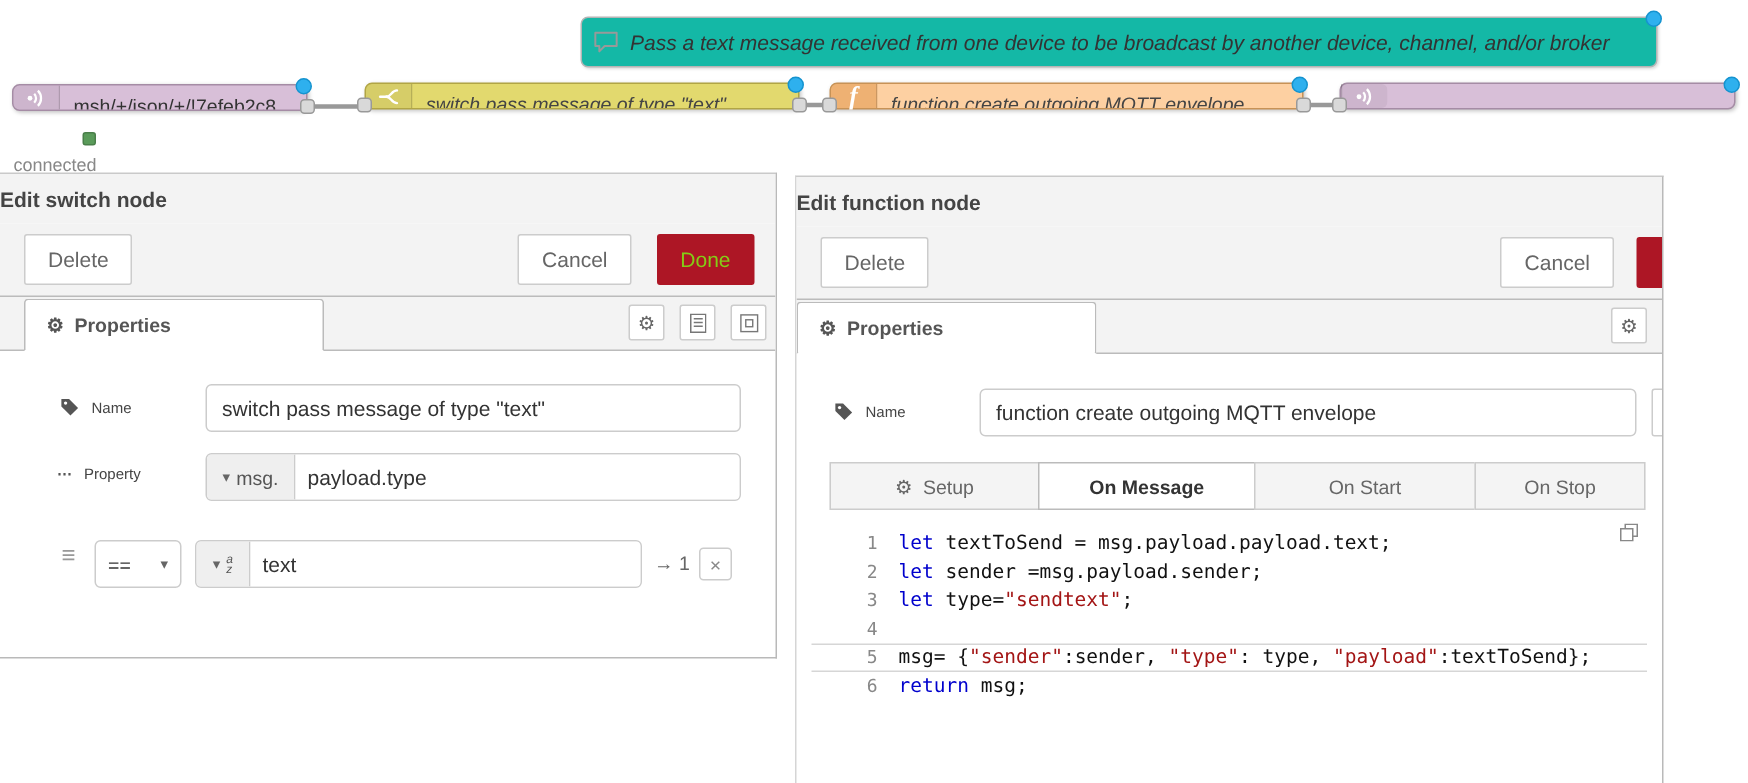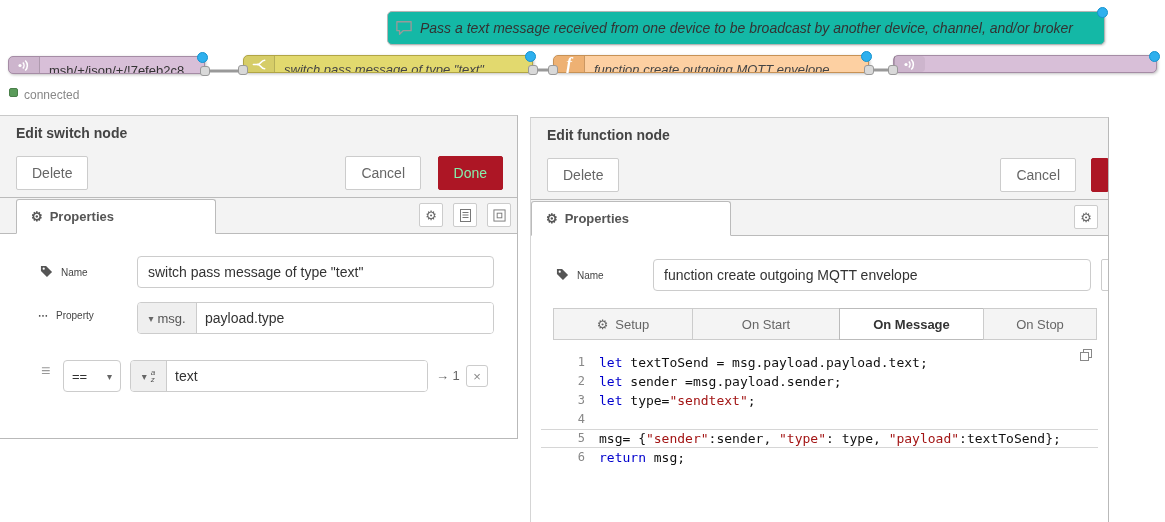--- a/index.html
+++ b/index.html
@@ -26,37 +26,37 @@
   #node-switch{left:243px;top:55px;width:290px;background:#e2d96e;border:1px solid #b1a545;}
   #node-function{left:553px;top:55px;width:316px;background:#fdd0a2;border:1px solid #c79256;}
   #node-mqtt-out{left:893px;top:55px;width:264px;background:#d8bfd8;border:1px solid #a58ca5;}
   #node-comment{left:387px;top:11px;width:716px;height:32px;background:#14b8a6;
         border:1px solid #b5b5b5;border-radius:5px;position:absolute;display:flex;
         align-items:center;box-shadow:1px 1px 2px rgba(0,0,0,.15);}
   #node-comment .icon-box{width:32px;display:flex;align-items:center;justify-content:center;background:none;}
   #node-comment .node-label{font-style:italic;font-size:14px;color:#333;line-height:30px;}
   .fn-f{font-family:"Liberation Serif",serif;font-style:italic;font-weight:bold;
         color:#fff;font-size:17px;}
-  .node-status{position:absolute;left:9px;top:88px;display:flex;align-items:flex-start;gap:6px;
-        font-size:12px;color:#888;}
+  .node-status{position:absolute;left:9px;top:88px;display:flex;align-items:flex-end;gap:6px;
+        font-size:12px;color:#888;flex-direction:column;}
   .status-square{width:9px;height:9px;border-radius:2px;background:#5a9b5a;border:1px solid #4a7f4a;box-sizing:border-box;}
 
   
   .panel{position:absolute;background:#fff;overflow:hidden;}
   #panel-switch{left:0;top:115px;width:517px;height:322px;border-top:1px solid #c9c9c9;
         border-right:1px solid #b9b9b9;border-bottom:1px solid #b9b9b9;box-sizing:content-box;}
   #panel-function{left:530px;top:117px;width:577px;height:405px;border-top:1px solid #c9c9c9;
         border-left:1px solid #d5d5d5;border-right:1px solid #b9b9b9;}
   .panel-header{height:33px;background:#f3f3f3;display:flex;align-items:center;
-        padding-left:16px;font-size:14px;font-weight:bold;color:#444;}
+        font-size:14px;font-weight:bold;color:#444;}
   .panel-toolbar{height:48px;background:#f3f3f3;border-bottom:1px solid #bbb;position:relative;}
   .btn{position:absolute;top:7px;height:34px;line-height:32px;box-sizing:border-box;
         border:1px solid #ccc;background:#fff;border-radius:2px;font-size:14px;color:#666;
         padding:0 15px;text-align:center;cursor:pointer;font-family:inherit;}
-  .btn.primary{background:#ad1625;border-color:#ad1625;color:#86efac;}
+  .btn.primary{background:#ad1625;border-color:#ad1625;color:#84cc16;}
   .tabbar{height:35px;background:#f3f3f3;border-bottom:1px solid #bbb;position:relative;}
   .active-tab{position:absolute;bottom:-1px;height:35px;box-sizing:border-box;background:#fff;
         border:1px solid #bbb;border-bottom:1px solid #fff;border-radius:3px 3px 0 0;
         display:flex;align-items:center;gap:7px;padding:0 14px;font-size:13px;
         font-weight:bold;color:#555;}
   .tabbar-btn{position:absolute;top:5px;width:24px;height:24px;box-sizing:border-box;
         background:#fff;border:1px solid #ccc;border-radius:2px;display:flex;
         align-items:center;justify-content:center;color:#666;font-size:13px;cursor:pointer;}
   .glyph{font-style:normal;}
   .field-label{position:absolute;display:flex;align-items:flex-end;gap:8px;font-size:10px;color:#444;}
@@ -269,25 +269,25 @@
       <span>Name</span>
     </div>
     <input class="text-input" style="left: 122px; top: 141px; width: 438px;" spellcheck="false" value="function create outgoing MQTT envelope">
     <div class="partial-btn" style="left:570px;top:141px;width:12px;height:32px;"></div>
 
     <div class="func-tabs">
       <div class="func-tab" style="width:140px;">
         <span class="glyph">⚙</span>
         <span>Setup</span>
       </div>
+      <div class="func-tab active" style="width:145px;">
+        <span>On Message</span>
+      </div>
       <div class="func-tab" style="width:148px;">
         <span>On Start</span>
-      </div>
-      <div class="func-tab active" style="width:145px;">
-        <span>On Message</span>
       </div>
       <div class="func-tab" style="width:114px;">
         <span>On Stop</span>
       </div>
     </div>
 
     <div class="code-editor">
       <div>
           <div class="code-line">
             <span class="gutter">1</span>

